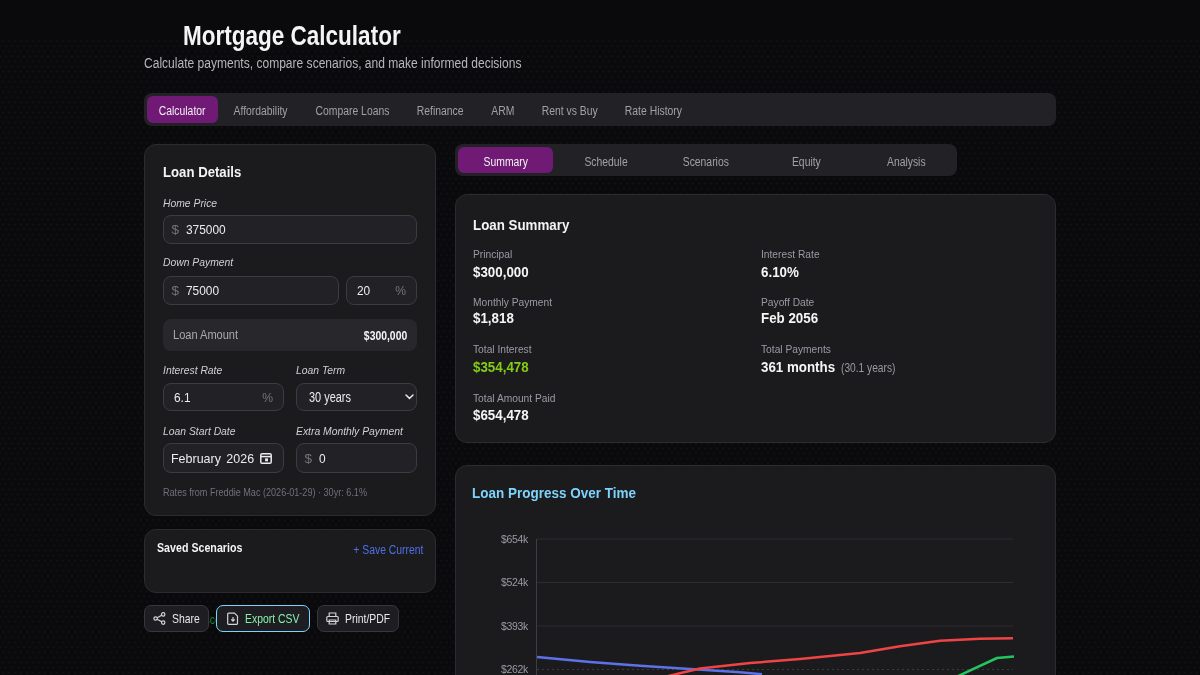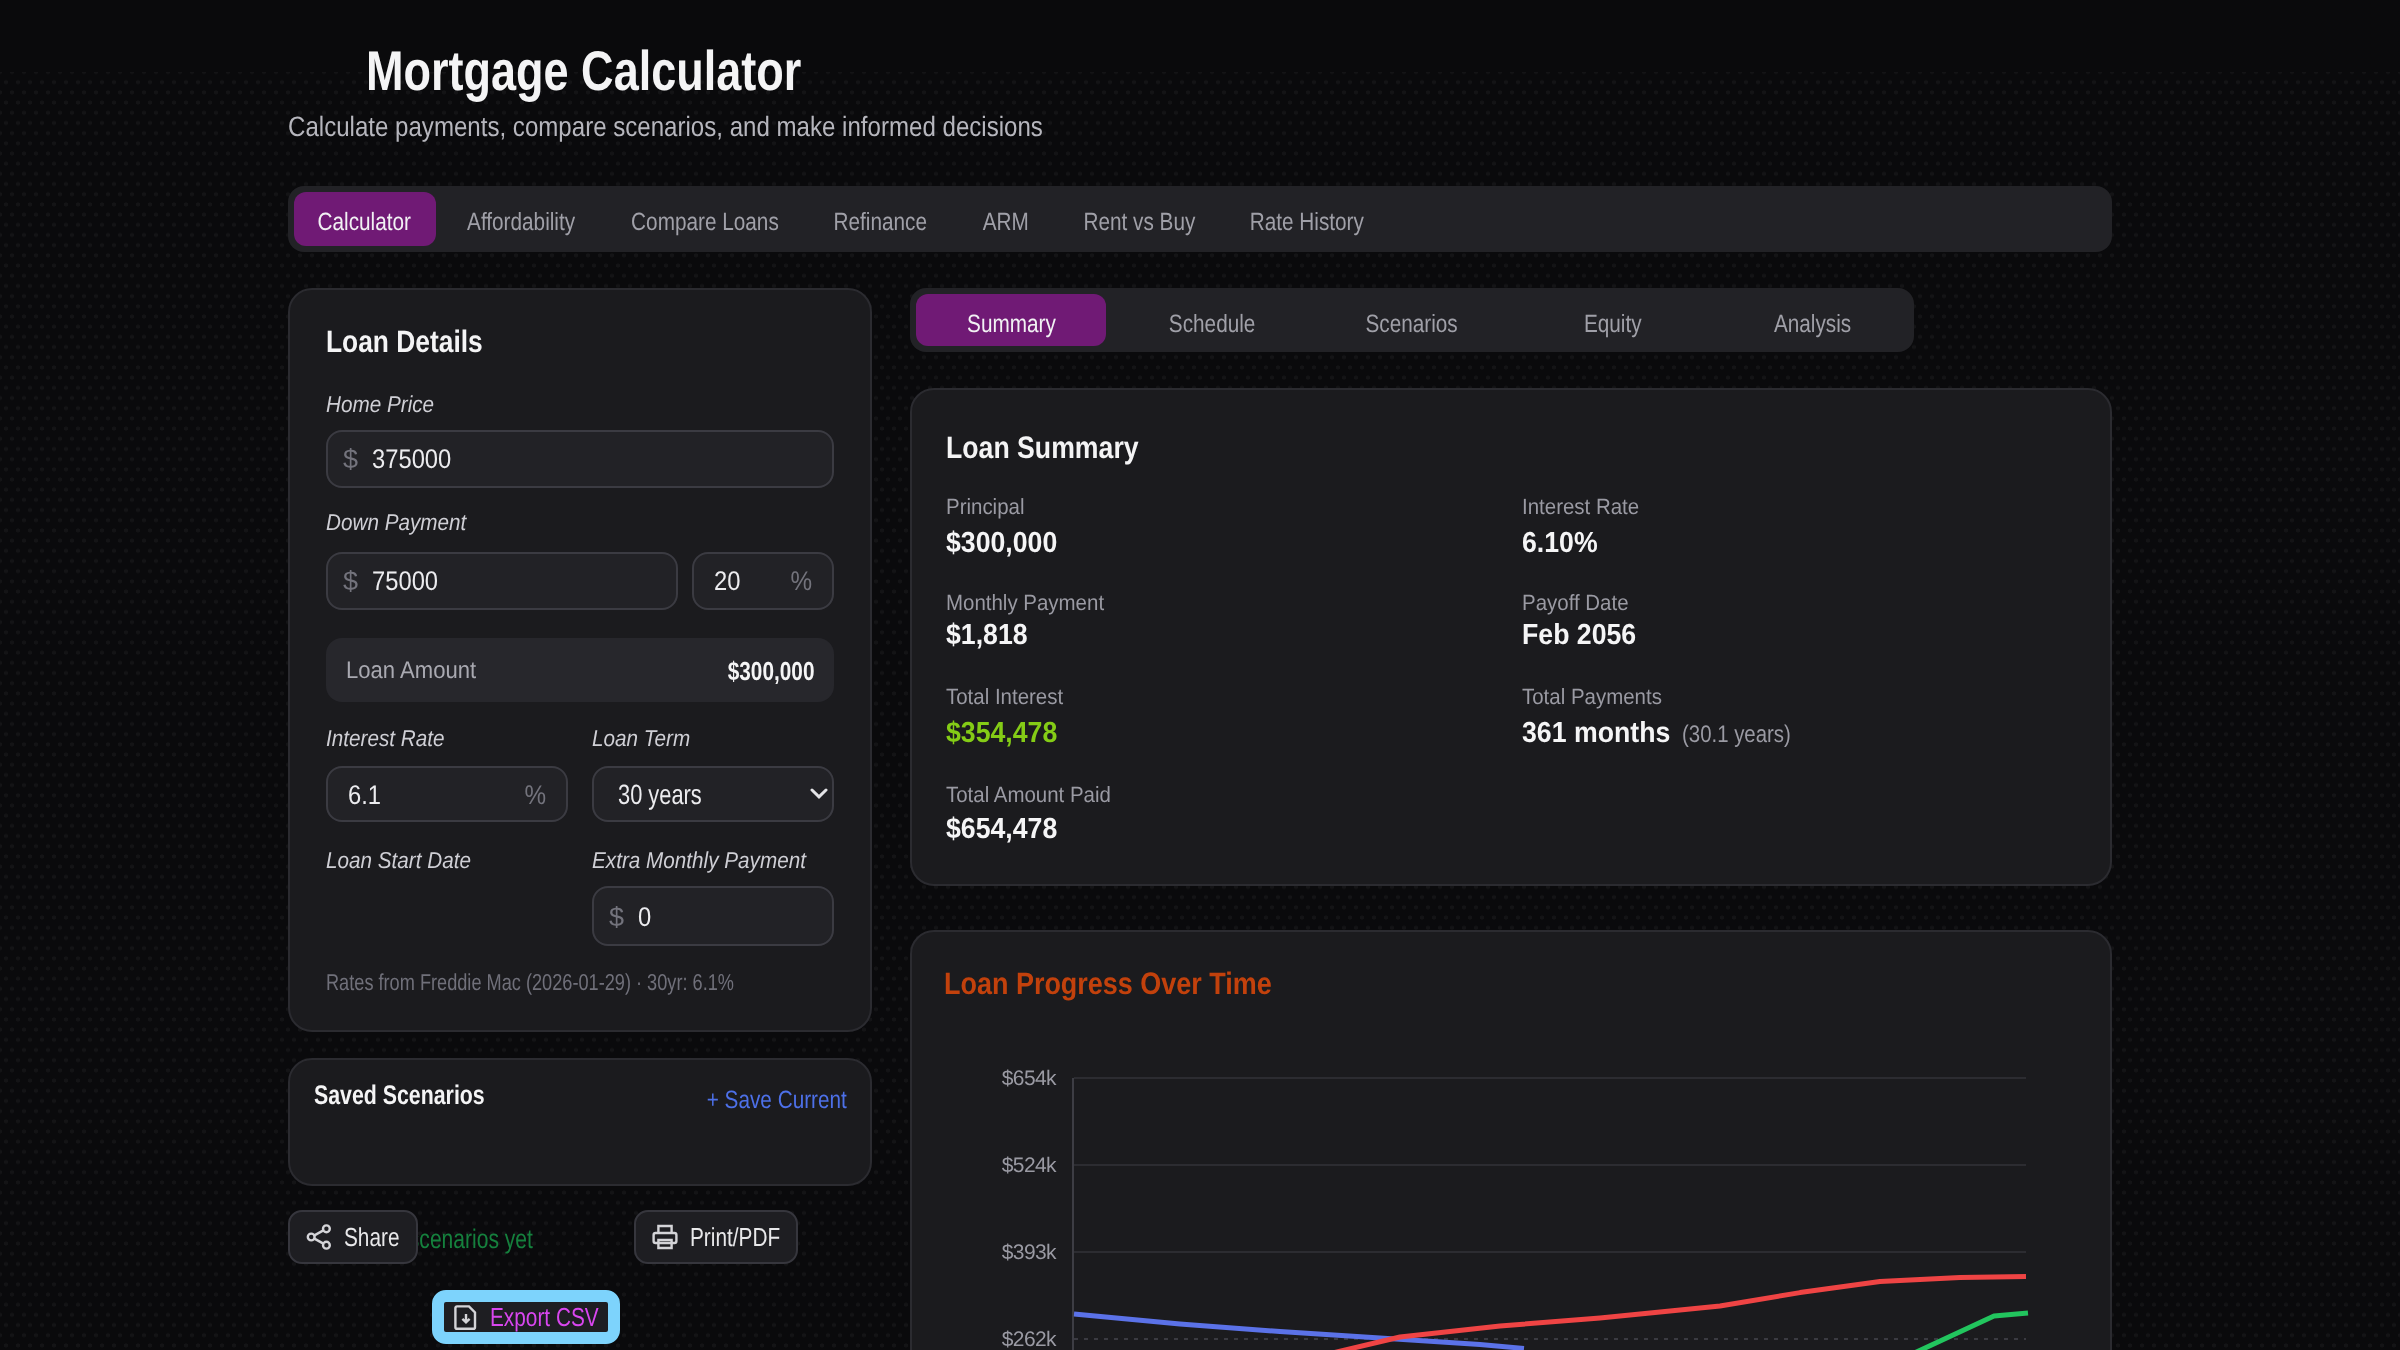--- a/index.html
+++ b/index.html
@@ -67,20 +67,28 @@
     </div>
 <div class="abs inp" style="left:296px;top:383px;width:121px;height:28px;padding:0 2px 0 12px;">
       <span class="t" style="font-size:14px;transform:scaleX(0.78);">30 years</span>
 <svg style="margin-left:auto;flex-shrink:0;" width="9" height="6" viewBox="0 0 9 6">
         <path d="M1 1 L4.5 4.4 L8 1" stroke="#e4e4e7" stroke-width="1.5" fill="none" stroke-linecap="round"></path>
       </svg>
     </div>
 
 <div class="abs lbl" style="left:163px;top:424.5px;"><span class="t" style="transform:scaleX(0.9);">Loan Start Date</span></div>
 <div class="abs lbl" style="left:296px;top:424.5px;"><span class="t" style="transform:scaleX(0.9);">Extra Monthly Payment</span></div>
+<div class="abs inp" style="left:163px;top:443px;width:121px;height:30px;padding:0 11px 0 7px;">
+      <span class="t" style="font-size:13px;transform:scaleX(0.96);word-spacing:2px;">February 2026</span>
+<svg style="margin-left:auto;flex-shrink:0;" width="12" height="12" viewBox="0 0 12 12">
+        <rect x="0.8" y="1.8" width="10.4" height="9.4" rx="1.3" fill="none" stroke="#ececee" stroke-width="1.5"></rect>
+        <line x1="0.8" y1="4.6" x2="11.2" y2="4.6" stroke="#ececee" stroke-width="1.5"></line>
+        <rect x="5.1" y="6.4" width="2.9" height="2.9" fill="#ececee"></rect>
+      </svg>
+    </div>
 <div class="abs inp" style="left:296px;top:443px;width:121px;height:30px;padding:0 10px 0 7.5px;">
       <span class="pre">$</span>
       <span class="t" style="transform:scaleX(0.88);">0</span>
     </div>
 
 <div class="abs" style="left:163px;top:485.5px;font-size:11.5px;color:#70707a;"><span class="t" style="transform:scaleX(0.79);">Rates from Freddie Mac (2026-01-29) · 30yr: 6.1%</span></div>
 
 <div class="abs card" style="left:144px;top:529px;width:292px;height:64px;"></div>
 <div class="abs" style="left:157px;top:540px;font-size:13.5px;font-weight:bold;color:#f4f4f5;"><span class="t" style="transform:scaleX(0.79);">Saved Scenarios</span></div>
 <div class="abs" style="right:777px;top:543px;font-size:12.5px;color:#4d70e8;"><span class="tr" style="transform:scaleX(0.83);">+ Save Current</span></div>
@@ -90,21 +98,21 @@
 <div style="background:#1e1e22;border:1px solid #36363d;border-radius:7px;height:27px;display:flex;align-items:center;justify-content:center;padding:0 10px;gap:6px;color:#e8e8ea;font-size:13px;width:65px;">
 <svg style="flex-shrink:0;" width="13" height="13" viewBox="0 0 13 13">
           <circle cx="2.6" cy="6.5" r="1.7" fill="none" stroke="#d4d4d8" stroke-width="1.2"></circle>
           <circle cx="10.2" cy="2.4" r="1.7" fill="none" stroke="#d4d4d8" stroke-width="1.2"></circle>
           <circle cx="10.2" cy="10.6" r="1.7" fill="none" stroke="#d4d4d8" stroke-width="1.2"></circle>
           <line x1="4.2" y1="5.7" x2="8.7" y2="3.2" stroke="#d4d4d8" stroke-width="1.2"></line>
           <line x1="4.2" y1="7.3" x2="8.7" y2="9.8" stroke="#d4d4d8" stroke-width="1.2"></line>
         </svg>
 <span class="t" style="transform:scaleX(0.8);width:28px;">Share</span>
       </div>
-<div style="background:#1e1e22;border:6px solid #7dd3fc;border-radius:7px;height:27px;display:flex;align-items:center;justify-content:center;padding:0 10px;gap:6px;color:#d946ef;font-size:13px;width:94px;margin-top:40px;">
+<div style="background:#1e1e22;border:1px solid #7dd3fc;border-radius:7px;height:27px;display:flex;align-items:center;justify-content:center;padding:0 10px;gap:6px;color:#86efac;font-size:13px;width:94px;">
 <svg style="flex-shrink:0;" width="12" height="13" viewBox="0 0 12 13">
           <path d="M1.5 1.2 h6 l3 3 v7.4 a0.8 0.8 0 0 1 -0.8 0.8 h-8.2 a0.8 0.8 0 0 1 -0.8 -0.8 v-9.6 a0.8 0.8 0 0 1 0.8 -0.8 z" fill="none" stroke="#d4d4d8" stroke-width="1.2"></path>
           <path d="M6 5 v4 M4.2 7.4 L6 9.2 L7.8 7.4" fill="none" stroke="#d4d4d8" stroke-width="1.2"></path>
         </svg>
 <span class="t" style="transform:scaleX(0.8);width:55px;">Export CSV</span>
       </div>
 <div style="background:#1e1e22;border:1px solid #36363d;border-radius:7px;height:27px;display:flex;align-items:center;justify-content:center;padding:0 10px;gap:6px;color:#e8e8ea;font-size:13px;width:82px;">
 <svg style="flex-shrink:0;" width="13" height="13" viewBox="0 0 13 13">
           <path d="M3.2 4.5 V1 h6.6 v3.5" fill="none" stroke="#d4d4d8" stroke-width="1.2"></path>
           <rect x="0.8" y="4.5" width="11.4" height="5" rx="1" fill="none" stroke="#d4d4d8" stroke-width="1.2"></rect>
@@ -137,21 +145,21 @@
 
 <div class="abs slabel" style="left:473px;top:343.2px;"><span class="t" style="transform:scaleX(0.93);">Total Interest</span></div>
 <div class="abs sval" style="left:473px;top:358.9px;color:#84cc16;"><span class="t" style="transform:scaleX(0.92);">$354,478</span></div>
 <div class="abs slabel" style="left:761px;top:343.2px;"><span class="t" style="transform:scaleX(0.93);">Total Payments</span></div>
 <div class="abs sval" style="left:761px;top:358.9px;"><span class="t" style="transform:scaleX(0.92);width:72px;">361 months</span><span class="t" style="font-weight:normal;font-size:12px;color:#9a9aa3;transform:scaleX(0.85);margin-left:8px;">(30.1 years)</span></div>
 
 <div class="abs slabel" style="left:473px;top:391.8px;"><span class="t" style="transform:scaleX(0.93);">Total Amount Paid</span></div>
 <div class="abs sval" style="left:473px;top:407.2px;"><span class="t" style="transform:scaleX(0.92);">$654,478</span></div>
 
 <div class="abs card" style="left:455px;top:465px;width:601px;height:400px;"></div>
-<div class="abs" style="left:472px;top:483.5px;font-size:15.5px;font-weight:bold;color:#c2410c;"><span class="t" style="transform:scaleX(0.87);">Loan Progress Over Time</span></div>
+<div class="abs" style="left:472px;top:483.5px;font-size:15.5px;font-weight:bold;color:#7dd3fc;"><span class="t" style="transform:scaleX(0.87);">Loan Progress Over Time</span></div>
 
 <svg class="abs" style="left:455px;top:510px;" width="601" height="165" viewBox="0 0 601 165">
 <g transform="translate(-455,-510)">
 <text x="528" y="542.5" text-anchor="end" font-size="10.5" fill="#9a9aa3" letter-spacing="-0.3">$654k</text>
 <text x="528" y="586" text-anchor="end" font-size="10.5" fill="#9a9aa3" letter-spacing="-0.3">$524k</text>
 <text x="528" y="629.5" text-anchor="end" font-size="10.5" fill="#9a9aa3" letter-spacing="-0.3">$393k</text>
 <text x="528" y="673" text-anchor="end" font-size="10.5" fill="#9a9aa3" letter-spacing="-0.3">$262k</text>
 <line x1="536.5" y1="539" x2="536.5" y2="676" stroke="#3d3d44" stroke-width="1"></line>
 <line x1="537" y1="539" x2="1013" y2="539" stroke="#2c2c31" stroke-width="1"></line>
 <line x1="537" y1="582.5" x2="1013" y2="582.5" stroke="#2c2c31" stroke-width="1"></line>

